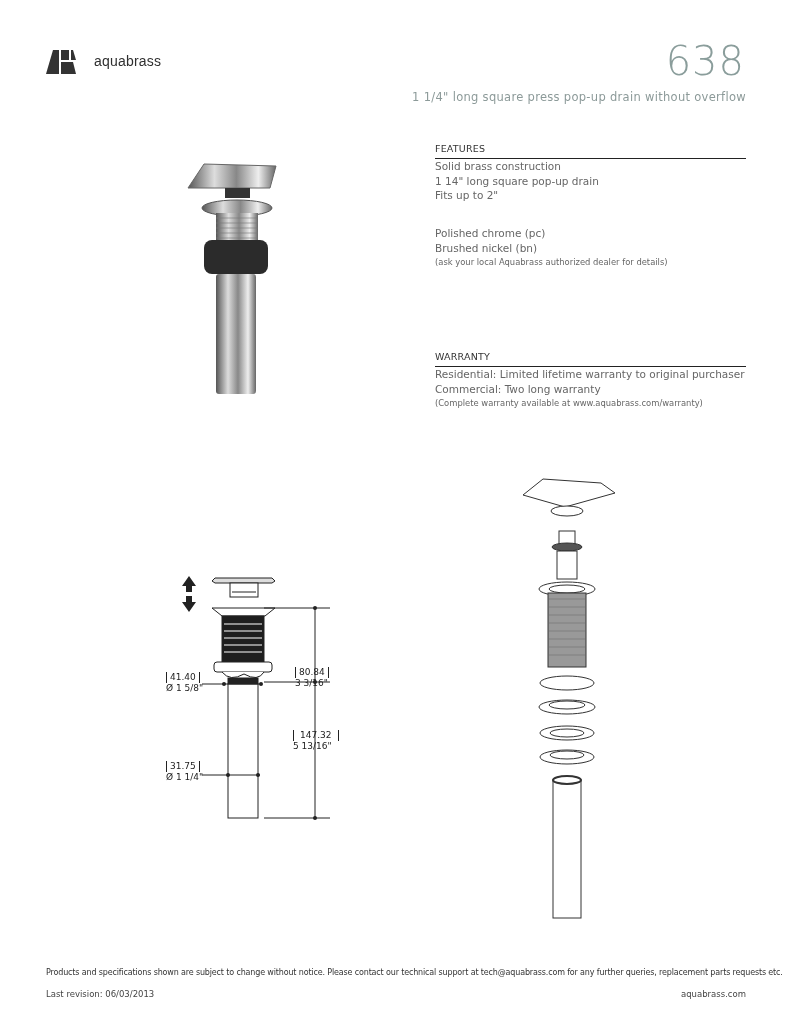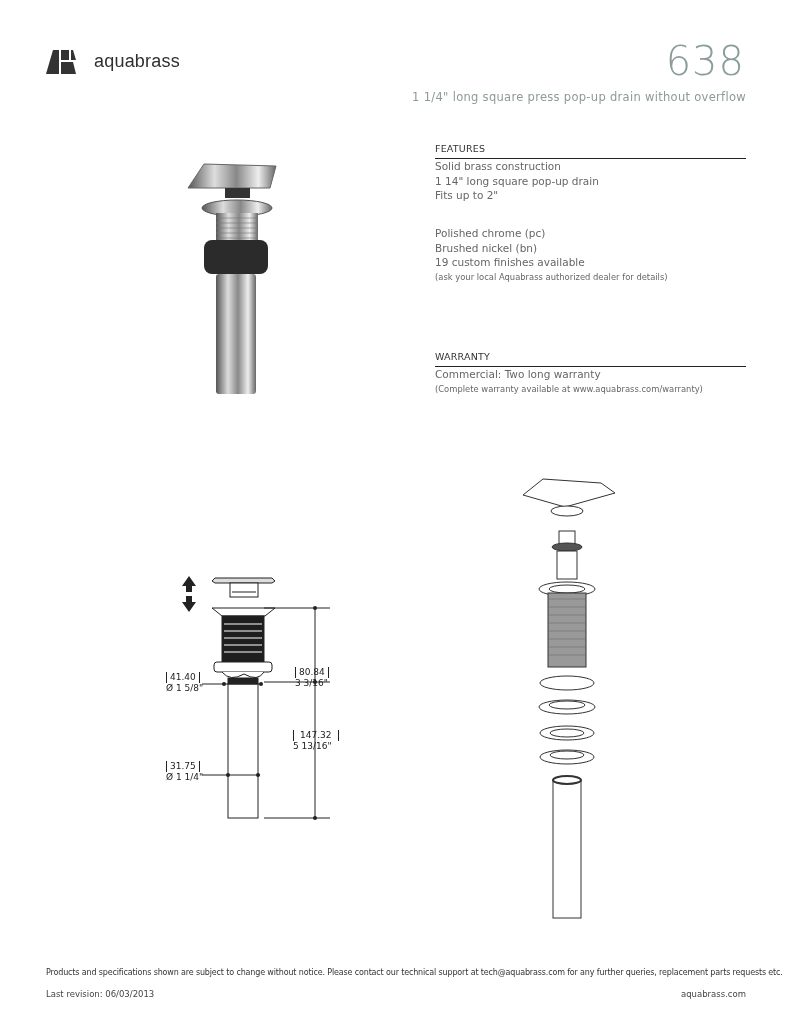--- a/index.html
+++ b/index.html
@@ -1,19 +1,19 @@
 <!DOCTYPE html>
 <html><head>
 <meta charset="utf-8">
 <style>
   html,body{margin:0;padding:0;background:#fff;}
   body{width:792px;height:1024px;position:relative;overflow:hidden;font-family:"DejaVu Sans",sans-serif;color:#444;}
   .abs{position:absolute;}
   .logo{left:46px;top:48px;display:flex;align-items:center;gap:6px;}
-  .logo-text{font-size:18px;color:#2f2f2f;letter-spacing:0.2px;font-family:"Liberation Sans",sans-serif;}
+  .logo-text{font-size:14px;color:#2f2f2f;letter-spacing:0.2px;font-family:"Liberation Sans",sans-serif;}
   .model{right:47px;top:38px;font-size:40px;color:#8a9d9b;font-weight:300;font-family:"DejaVu Sans",sans-serif;letter-spacing:1px;}
   .subtitle{right:46px;top:90px;font-size:11.5px;color:#8c9a99;font-family:"DejaVu Sans",sans-serif;letter-spacing:0.3px;}
   .spec{left:435px;width:311px;}
   .sec-head{font-size:9.5px;color:#333;letter-spacing:0.2px;padding-bottom:4px;border-bottom:1px solid #222;}
   .line{font-size:10.5px;color:#666;line-height:14.5px;white-space:nowrap;}
   .line.dark{color:#333;}
   .line.small{font-size:8.4px;}
   .dim{font-size:9px;color:#222;font-family:"DejaVu Sans",sans-serif;line-height:11px;}
   .footer1{left:46px;top:968px;font-size:8px;color:#333;white-space:nowrap;letter-spacing:-0.15px;}
   .footer2{left:46px;top:989px;font-size:8.5px;color:#444;text-align:center;}
@@ -38,26 +38,26 @@
 <div class="abs spec" style="top:143px;">
   <div class="sec-head">FEATURES</div>
   <div class="line">Solid brass construction</div>
   <div class="line">1 14" long square pop-up drain</div>
   <div class="line">Fits up to 2"</div>
 </div>
 
 <div class="abs spec" style="top:226px;">
   <div class="line">Polished chrome (pc)</div>
   <div class="line">Brushed nickel (bn)</div>
-  <div class="line">19 custom finishes available</div>
   <div class="line small">(ask your local Aquabrass authorized dealer for details)</div>
 </div>
 
 <div class="abs spec" style="top:351px;">
   <div class="sec-head">WARRANTY</div>
+  <div class="line">Residential: Limited lifetime warranty to original purchaser</div>
   <div class="line">Commercial: Two long warranty</div>
   <div class="line small">(Complete warranty available at www.aquabrass.com/warranty)</div>
 </div>
 
 <svg class="abs" style="left:180px;top:158px;" width="110" height="240">
   <defs>
     <linearGradient id="chrome" x1="0" x2="1">
       <stop offset="0" stop-color="#555"></stop>
         <stop offset="0.3" stop-color="#ddd"></stop>
       <stop offset="0.55" stop-color="#888"></stop>

